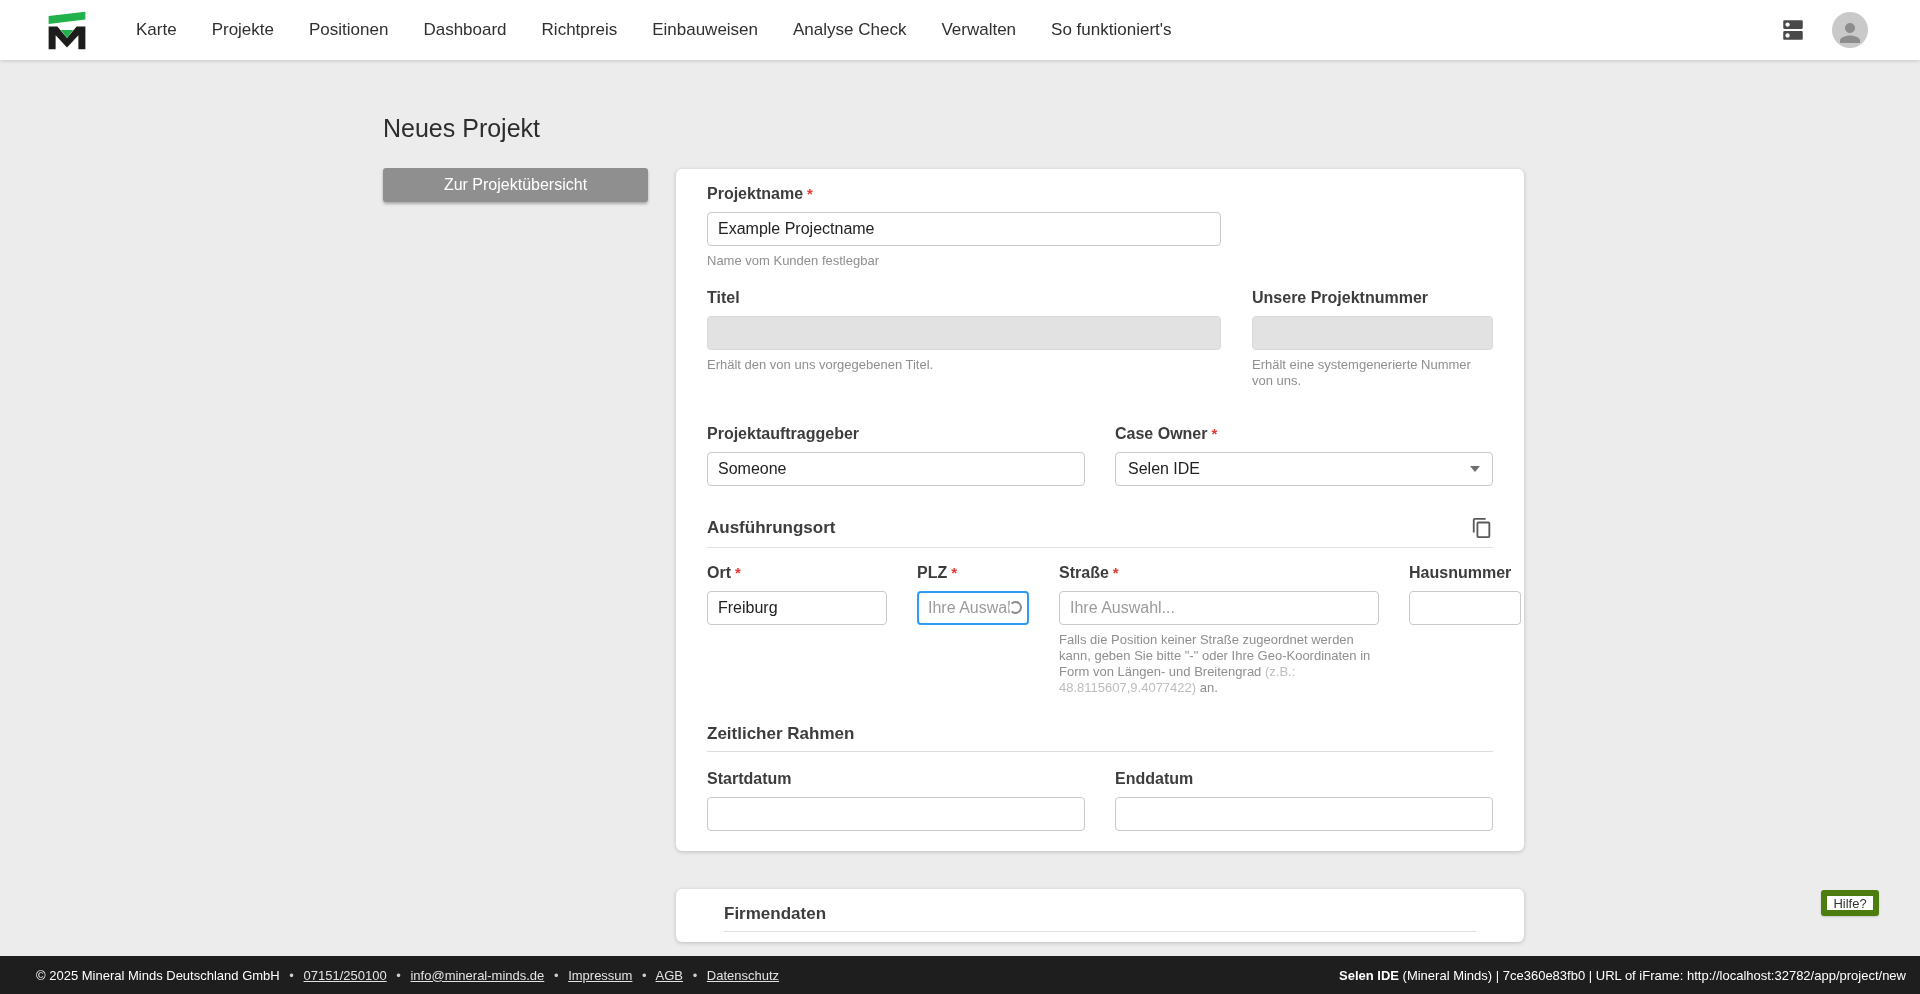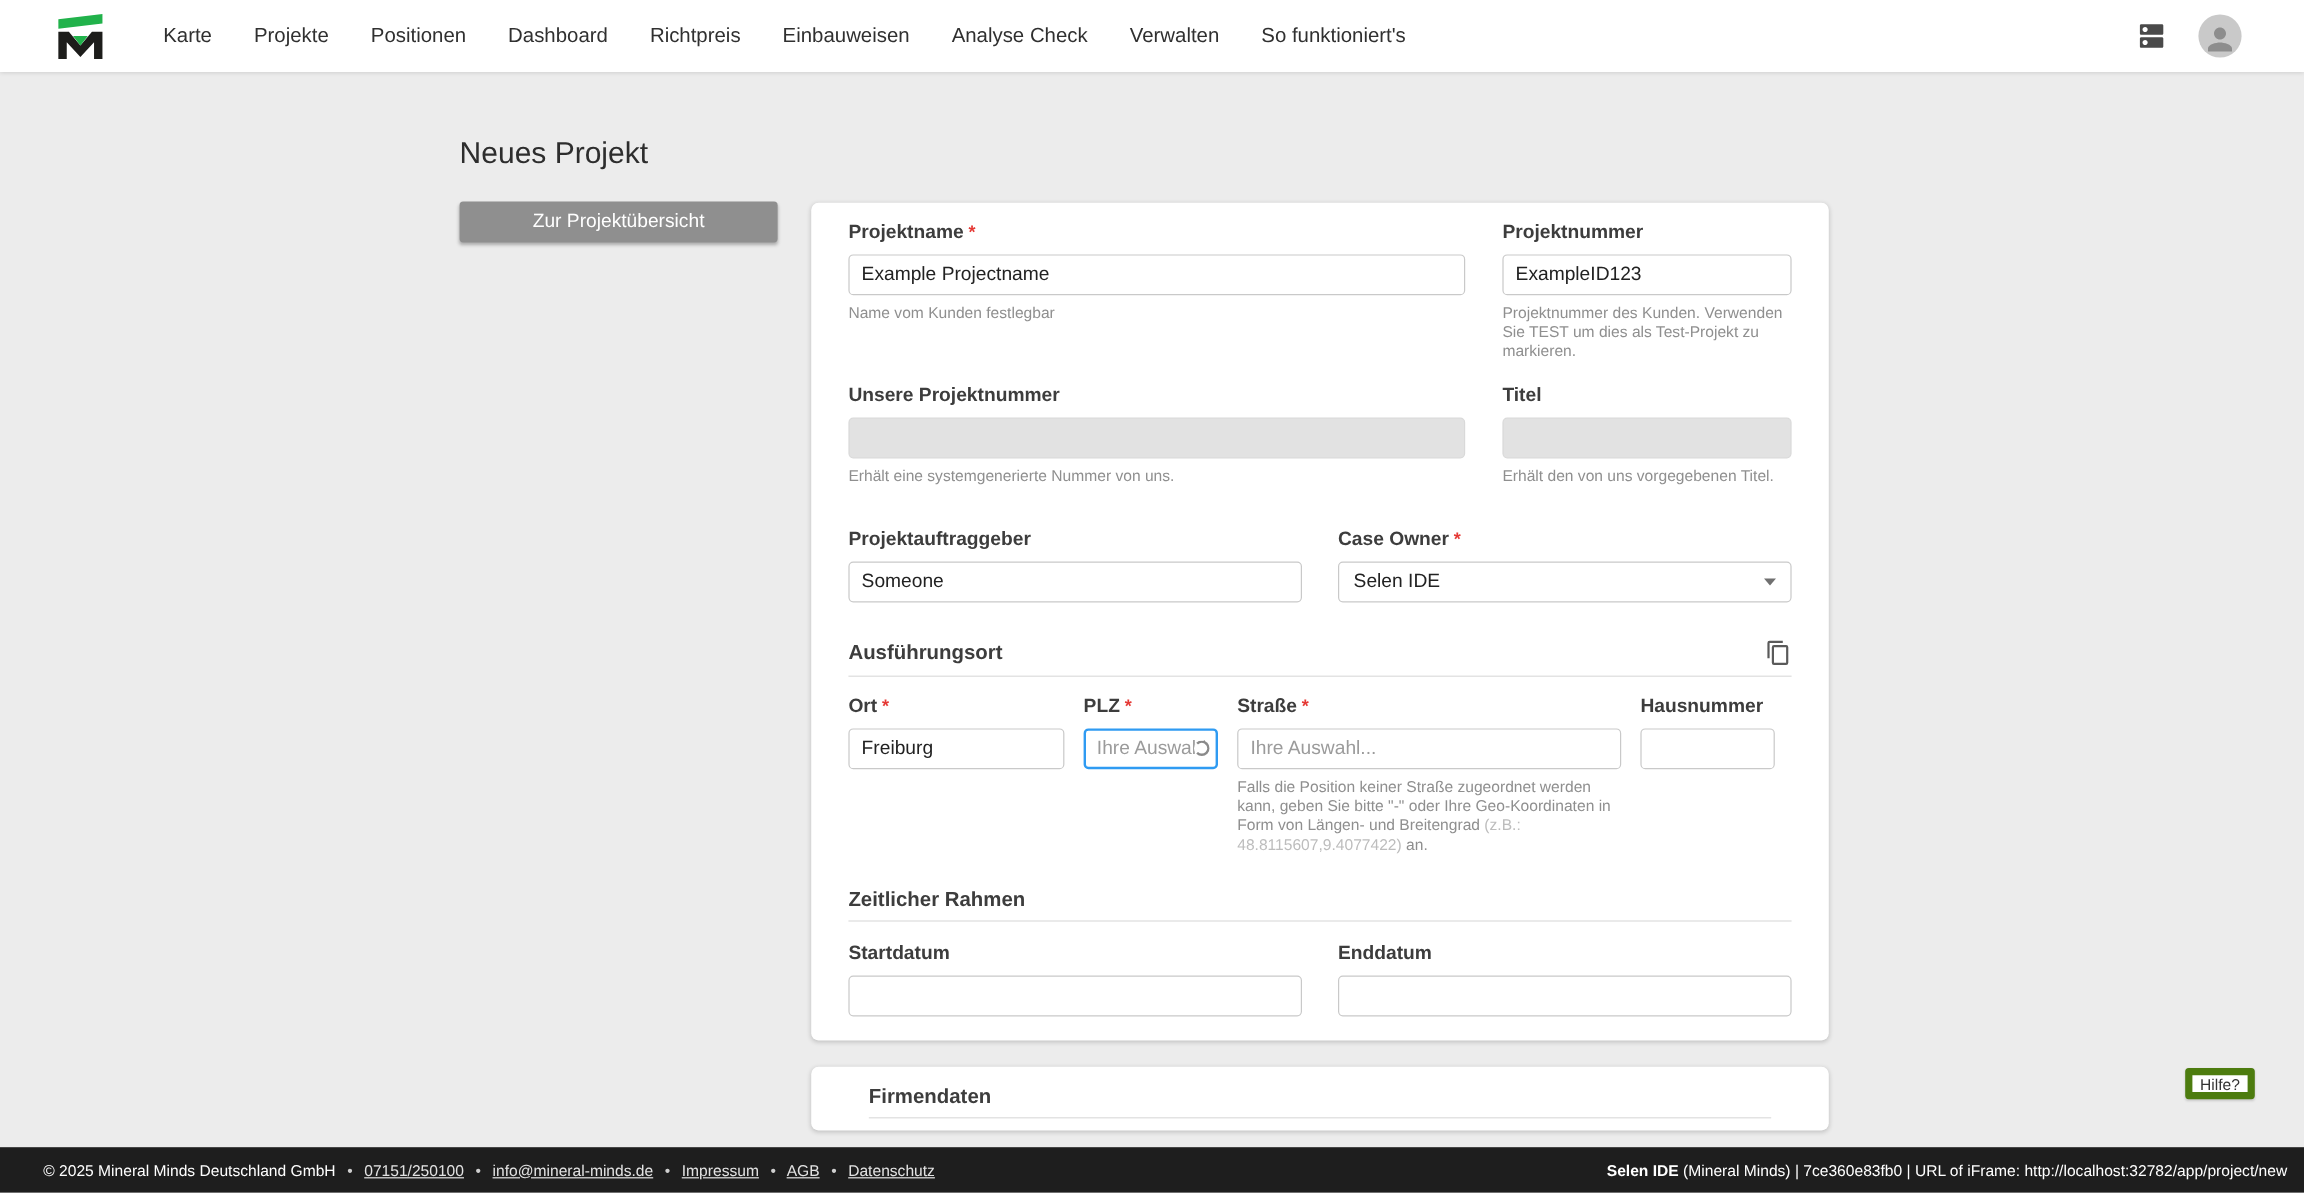--- a/index.html
+++ b/index.html
@@ -39,21 +39,21 @@
   
   .card { position: absolute; background: #fff; border-radius: 6px; box-shadow: 0 1px 4px rgba(0,0,0,.2); }
   .card1 { left: 676px; top: 169px; width: 848px; padding: 16px 31px 20px; }
   .card2 { left: 676px; top: 889px; width: 848px; height: 53px; padding: 15px 48px 0; overflow: hidden; }
 
   
   .row { display: grid; }
   .row-a { grid-template-columns: 514px 241px; column-gap: 31px; }
   .row-b { grid-template-columns: 514px 241px; column-gap: 31px; margin-top: 20px; }
   .row-c { grid-template-columns: 378px 378px; column-gap: 30px; margin-top: 36px; }
-  .row-d { grid-template-columns: 180px 112px 320px 112px; column-gap: 16px; margin-top: 16px; }
+  .row-d { grid-template-columns: 180px 112px 320px 112px; column-gap: 30px; margin-top: 16px; }
   .row-e { grid-template-columns: 378px 378px; column-gap: 30px; margin-top: 18px; }
 
   .label-row { display: flex; align-items: flex-start; height: 19px; }
   .label { font-size: 16px; font-weight: bold; color: #3d3d3d; }
   .req { color: #e53935; font-size: 15px; font-weight: bold; margin-left: 4px; }
   .input {
     margin-top: 8px; width: 100%; height: 34px;
     border: 1px solid #c9c9c9; border-radius: 4px; padding: 0 10px;
     font-size: 16px; color: #222; font-family: inherit; background: #fff; outline: none;
   }
@@ -147,43 +147,36 @@
 
   <div class="row row-a">
     <div class="field">
       <div class="label-row">
         <span class="label">Projektname</span>
         <span class="req">*</span>
       </div>
       <input class="input" value="Example Projectname" style="">
       <div class="helper">Name vom Kunden festlegbar</div>
     </div>
-    <div class="field">
-      <div class="label-row">
-        <span class="label">Projektnummer</span>
-      </div>
-      <input class="input" value="ExampleID123" style="">
-      <div class="helper">Projektnummer des Kunden. Verwenden Sie TEST um dies als Test-Projekt zu markieren.</div>
-    </div>
   </div>
 
   <div class="row row-b">
+    <div class="field">
+      <div class="label-row">
+        <span class="label">Titel</span>
+      </div>
+      <input class="input" disabled="" value="" style="">
+      <div class="helper">Erhält den von uns vorgegebenen Titel.</div>
+    </div>
     <div class="field">
       <div class="label-row">
         <span class="label">Unsere Projektnummer</span>
       </div>
       <input class="input" disabled="" value="" style="">
       <div class="helper">Erhält eine systemgenerierte Nummer von uns.</div>
-    </div>
-    <div class="field">
-      <div class="label-row">
-        <span class="label">Titel</span>
-      </div>
-      <input class="input" disabled="" value="" style="">
-      <div class="helper">Erhält den von uns vorgegebenen Titel.</div>
     </div>
   </div>
 
   <div class="row row-c">
     <div class="field">
       <div class="label-row">
         <span class="label">Projektauftraggeber</span>
       </div>
       <input class="input" value="Someone" style="">
     </div>

